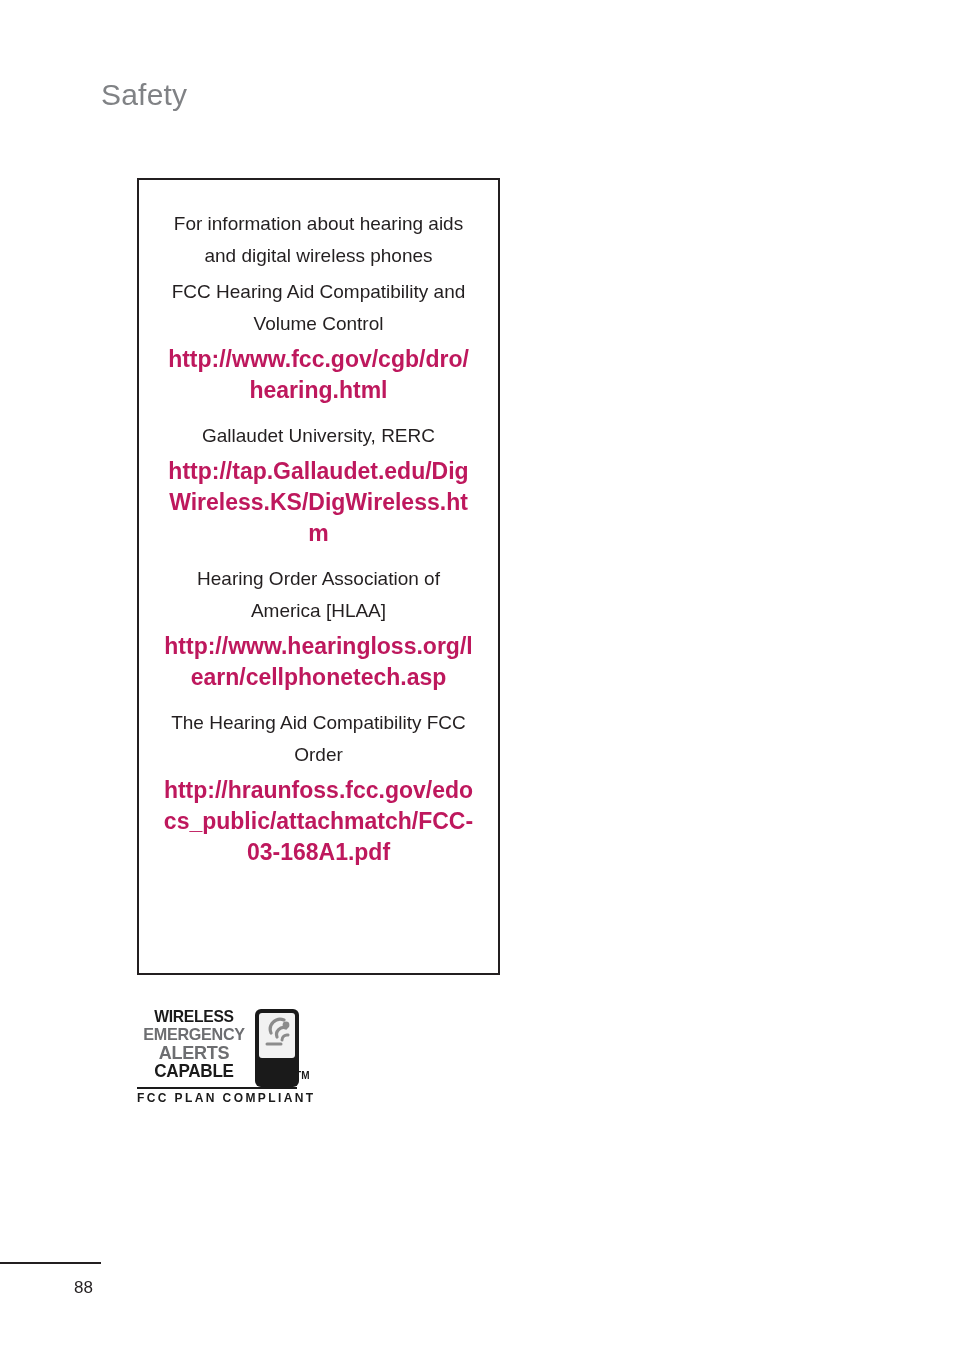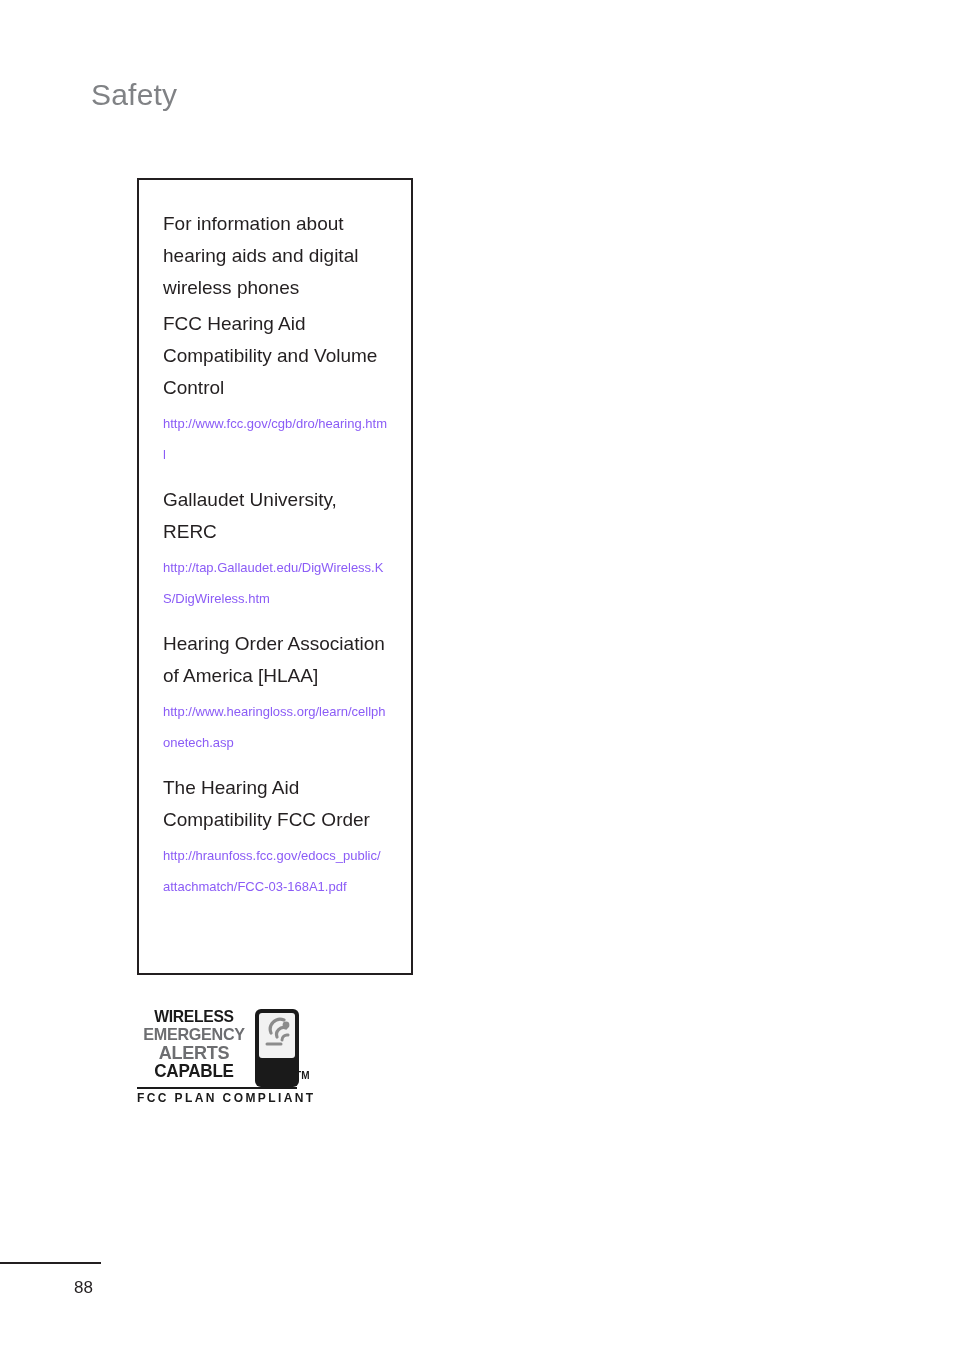--- a/index.html
+++ b/index.html
@@ -11,21 +11,21 @@
     width: 954px;
     height: 1371px;
     position: relative;
     font-family: "Liberation Sans", sans-serif;
     -webkit-font-smoothing: antialiased;
   }
 
   
   .page-title {
     position: absolute;
-    left: 91px;
+    left: 101px;
     top: 78px;
     font-size: 30px;
     font-weight: 400;
     color: #808285;
     letter-spacing: 0.2px;
   }
 
   
   .side-tab {
     position: absolute;
@@ -33,41 +33,42 @@
     top: 890px;
     width: 100px;
     height: 140px;
   }
 
   
   .info-box {
     position: absolute;
     left: 137px;
     top: 178px;
-    width: 276px;
+    width: 363px;
     height: 797px;
     border: 2px solid #231f20;
     box-sizing: border-box;
+    text-align: center;
   }
   .info-box-inner {
     padding: 28px 24px 0 24px;
   }
   .box-heading {
     font-size: 19px;
     line-height: 32px;
     color: #231f20;
     margin: 0 0 4px 0;
     font-weight: 400;
   }
   .box-url {
-    font-size: 13px;
+    font-size: 23px;
     line-height: 31px;
-    color: #8b5cf6;
+    color: #be185d;
     margin: 0 0 14px 0;
-    font-weight: 400;
+    font-weight: 700;
     word-break: break-word;
   }
   .box-block:last-child .box-url { margin-bottom: 8px; }
 
   
   .wea-logo {
     position: absolute;
     left: 137px;
     top: 1008px;
     width: 182px;

